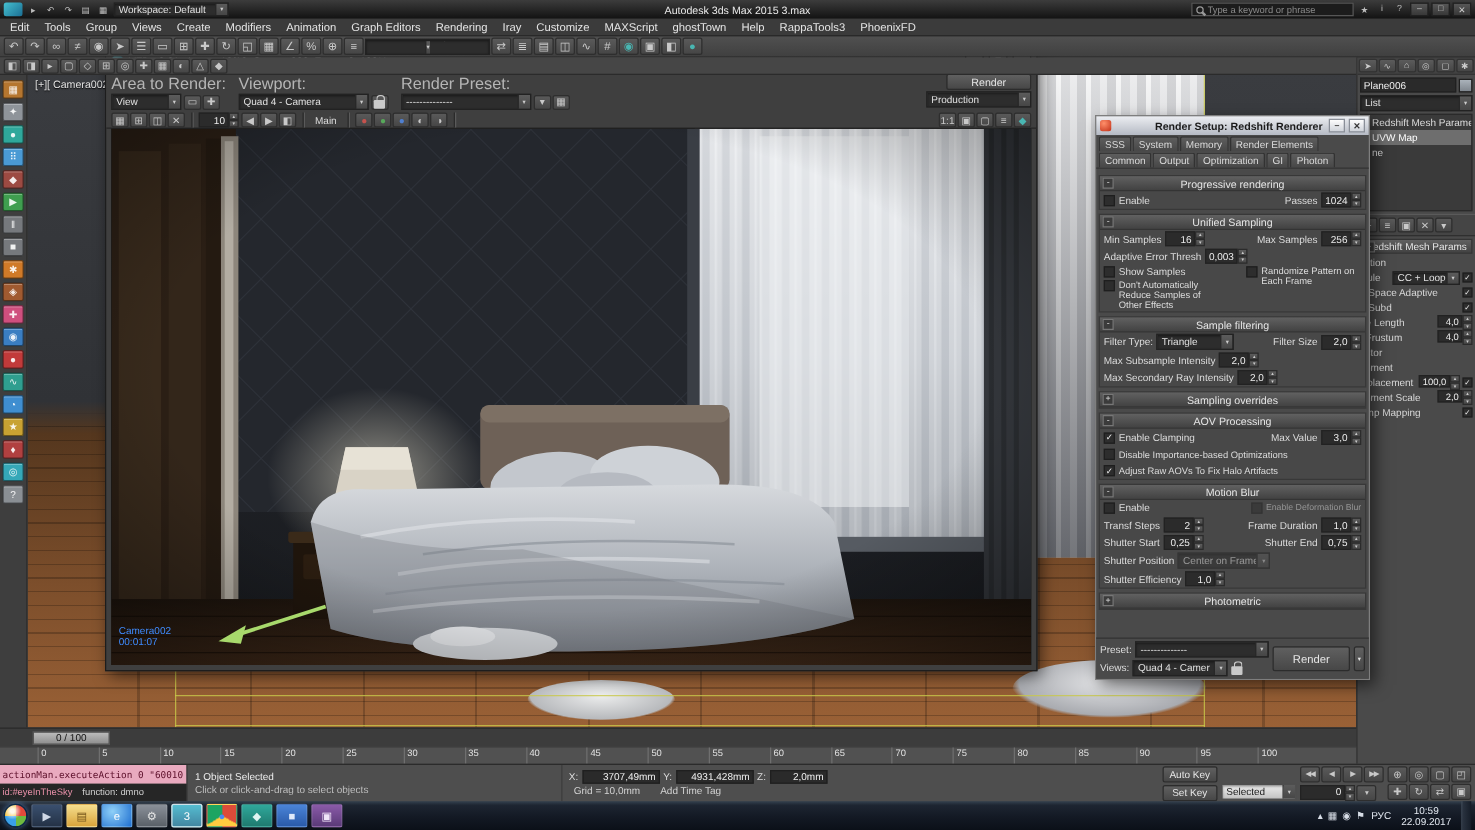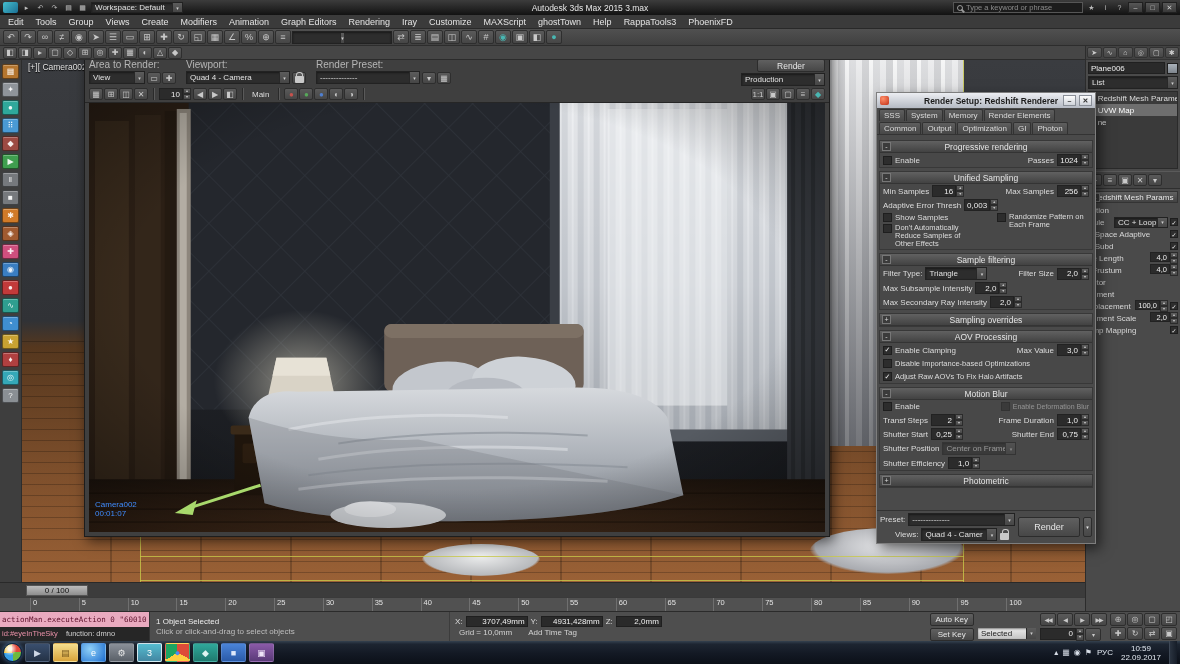--- a/index.html
+++ b/index.html
@@ -56,22 +56,22 @@
 .sfh{position:absolute;left:118px;width:824px;height:1px;background:#c8c84a;opacity:.8;}
 #vp-label{position:absolute;left:6px;top:2px;font-size:8.5px;color:#e2e2e2;text-shadow:0 1px 1px #000;}
 
 #vfb{left:84px;top:40px;width:746px;height:497px;background:#3f3f3f;border:1px solid #1d1d1d;box-shadow:3px 4px 12px rgba(0,0,0,.6);z-index:30;}
 .vfb-titlebar{height:16px;background:linear-gradient(#535353,#343434);border-bottom:1px solid #222;display:flex;align-items:center;gap:4px;padding:0 4px;font-size:8.5px;color:#e8e8e8;}
 .vfb-icon{width:10px;height:10px;border-radius:50%;background:radial-gradient(circle at 35% 30%,#7fe0e8,#1f8aa8);flex:none;}
 .vfb-titlebar .sp{flex:1;}
 .vfb-tools{height:46px;background:#3f3f3f;border-bottom:1px solid #262626;padding:2px 4px;display:flex;flex-direction:column;gap:2px;}
 .vfb-r1{display:flex;gap:10px;align-items:flex-start;}
 .vfb-col{display:flex;flex-direction:column;gap:1px;}
-.vfb-col .cap{font-size:10px;color:#b5b5b5;}
-.vfb-ctl{display:flex;align-items:flex-end;gap:2px;}
+.vfb-col .cap{font-size:13px;color:#b5b5b5;}
+.vfb-ctl{display:flex;align-items:center;gap:2px;}
 .vfb-r2{display:flex;align-items:center;gap:2px;}
 .vfb-sep{width:1px;height:12px;background:#2a2a2a;box-shadow:1px 0 0 #5a5a5a;margin:0 3px;flex:none;}
 .vfb-image{position:absolute;left:4px;top:62px;right:4px;bottom:4px;background:#000;overflow:hidden;}
 .vfb-image svg{width:100%;height:100%;display:block;}
 .vfb-cam{position:absolute;left:6px;bottom:14px;color:#3f8cff;font-size:8px;line-height:9px;}
 .main-tag{font-size:8px;color:#ddd;padding:0 4px;}
 
 #render-setup{left:876px;top:92px;width:220px;height:452px;background:#4a4a4a;border:1px solid #7e7e7e;box-shadow:4px 5px 12px rgba(0,0,0,.55);z-index:40;}
 .rs-titlebar{height:15px;background:linear-gradient(#eceef2,#b5bac4);display:flex;align-items:center;gap:3px;padding:0 3px;font-size:8.5px;color:#1b1b1b;font-weight:bold;}
 .rs-ticon{width:9px;height:9px;border-radius:2px;background:radial-gradient(circle at 35% 30%,#ff8f6a,#c23018);flex:none;}
@@ -742,21 +742,21 @@
 
     <div class="rs-bottom">
       <div class="rs-bleft">
         <div style="display:flex;align-items:center;gap:3px;font-size:8px;">
           <span class="lbl">Preset:</span>
           <span class="combo" style="flex:1;">
               <span class="cv">--------------</span>
               <span class="arrow">▾</span>
             </span>
         </div>
-        <div style="display:flex;align-items:center;gap:3px;font-size:8px;margin-left:15px;">
+        <div style="display:flex;align-items:center;gap:3px;font-size:8px;">
           <span class="lbl">Views:</span>
           <span class="combo" style="width:76px;">
               <span class="cv">Quad 4 - Camer</span>
               <span class="arrow">▾</span>
             </span>
           <span class="lockcss"></span>
         </div>
       </div>
       <button class="btn rs-render">Render</button>
       <span class="btn rs-dd">▾</span>

